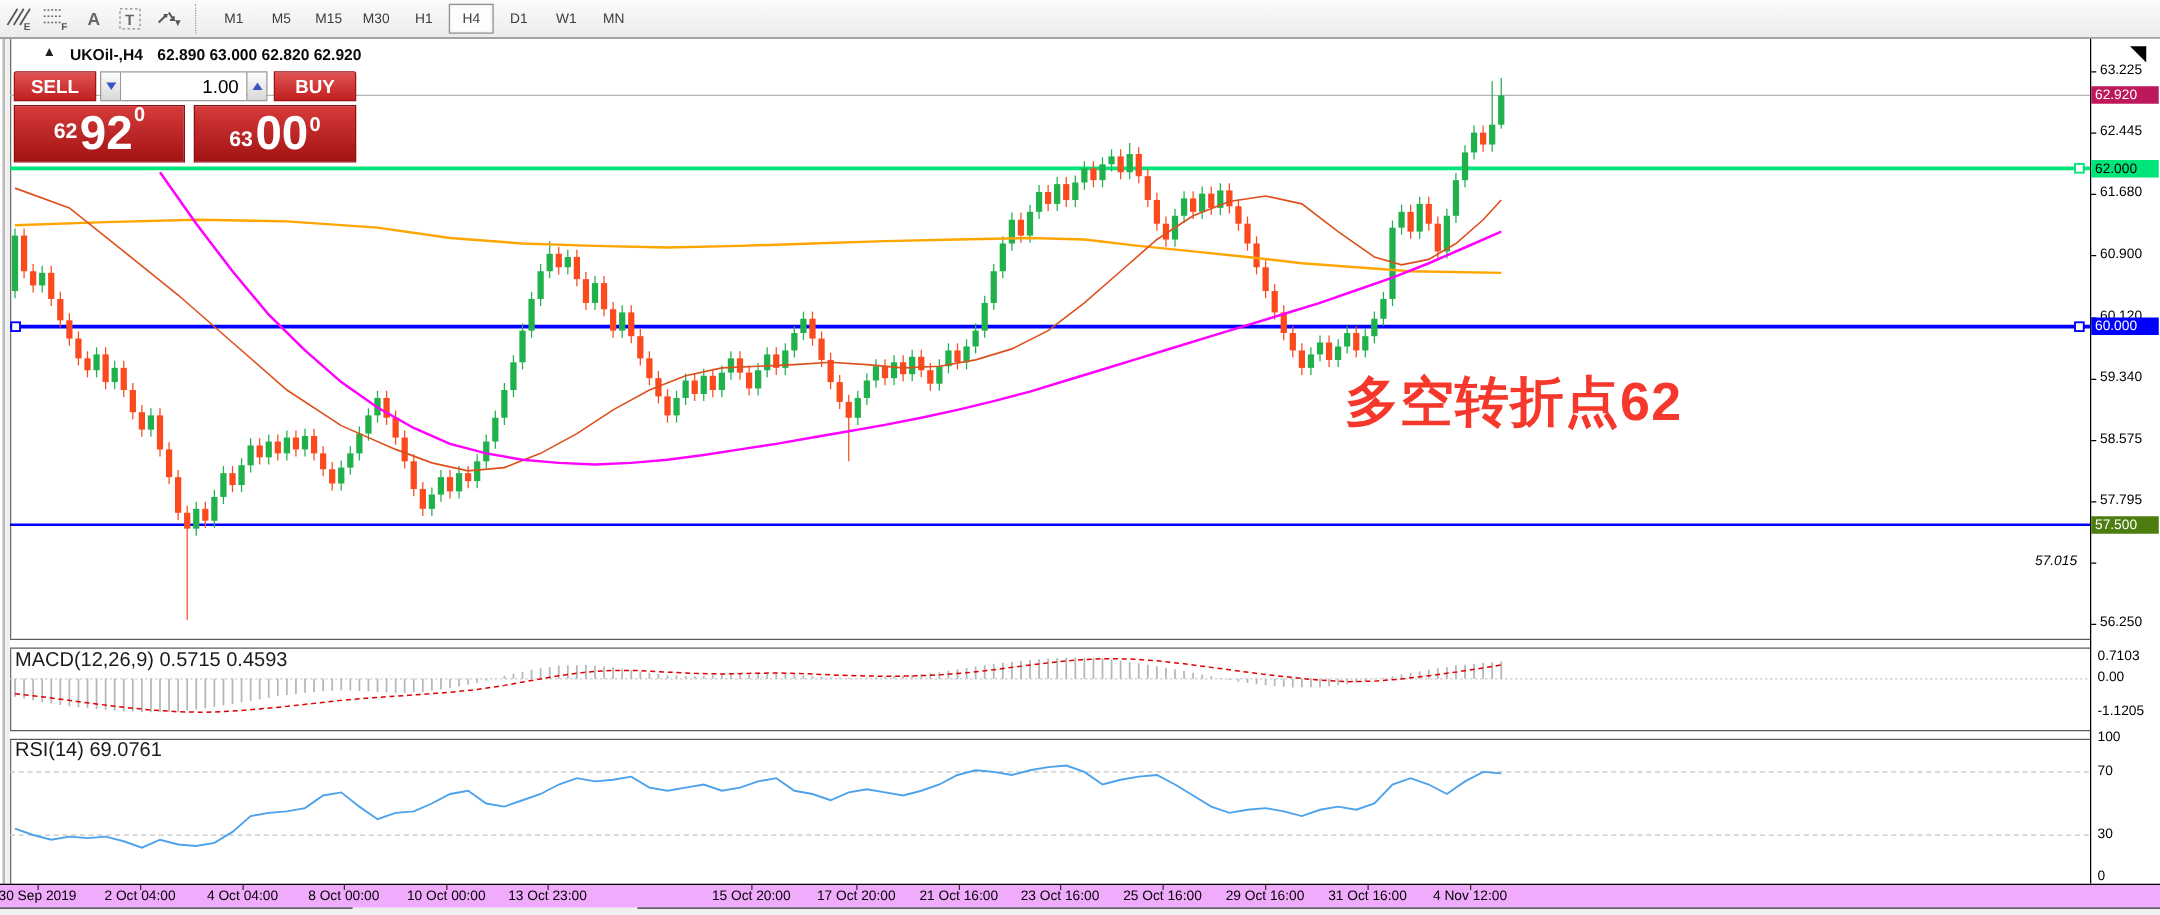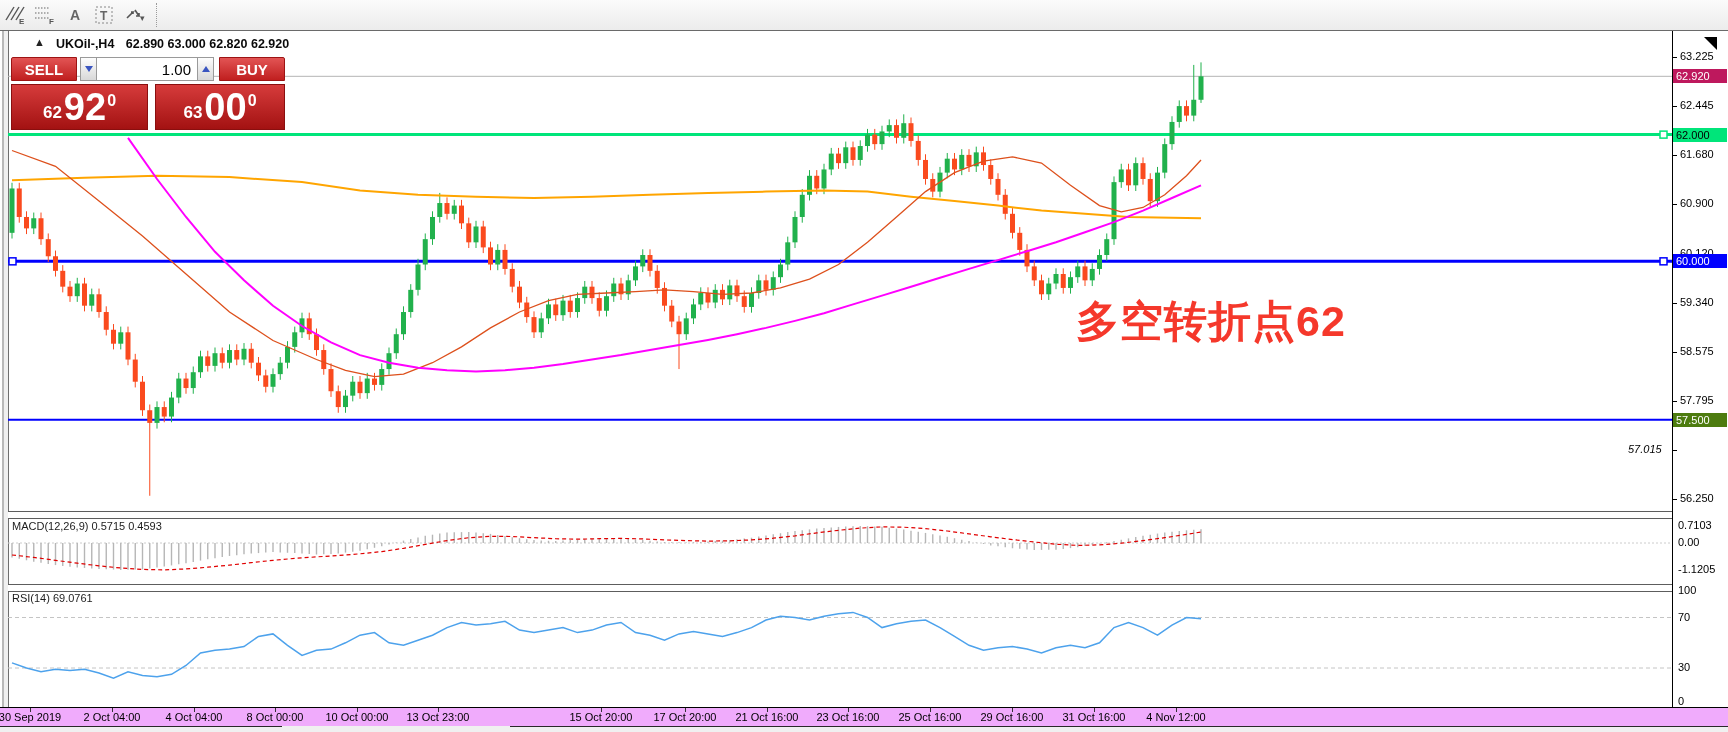--- a/index.html
+++ b/index.html
@@ -24,21 +24,21 @@
   #price-axis-col{position:absolute;left:1672px;top:31px;width:56px;height:676px;
     background:#fff;border-left:1px solid #000;}
   .axis-label{position:absolute;font-size:11px;color:#000;white-space:nowrap;}
   .axis-tickmark{position:absolute;width:4px;height:1px;background:#000;}
   .level-badge{position:absolute;height:14px;line-height:14px;font-size:11px;
     padding:0 3px;white-space:nowrap;}
   .divider{position:absolute;left:8px;width:1720px;height:6px;background:#fff;
     border-top:1px solid #5d5d5d;border-bottom:1px solid #5d5d5d;}
   #chart-title{position:absolute;left:56px;top:37px;font-size:12.5px;font-weight:600;color:#0a0a0a;}
   #chart-marker{position:absolute;left:34px;top:36px;font-size:11px;color:#222;}
-  .pane-label{position:absolute;left:12px;font-size:11px;color:#1c1c1c;}
+  .pane-label{position:absolute;left:12px;font-size:16px;color:#1c1c1c;}
   #annotation{position:absolute;left:1076px;top:293px;font-size:43px;font-weight:bold;
     letter-spacing:1px;white-space:nowrap;}
   #corner-triangle{position:absolute;left:1704px;top:37px;width:0;height:0;
     border-top:13px solid #000;border-left:13px solid transparent;}
   
   #time-axis{position:absolute;left:0;top:707px;width:1728px;height:19px;
     background:#f0abfc;border-top:1px solid #000;}
   .date-label{position:absolute;top:3px;width:90px;text-align:center;font-size:11px;color:#000;white-space:nowrap;}
   .date-tick{position:absolute;top:0;width:1px;height:4px;background:#333;}
   #bottom-strip{position:absolute;left:0;top:726px;width:1728px;height:6px;background:#f0f0f0;}
@@ -53,21 +53,21 @@
   #vol-stepper{display:flex;height:24px;margin-left:3px;}
   .step-btn{width:17px;height:24px;background:linear-gradient(#fdfdfd,#d8d8d8);
     border:1px solid #9a9a9a;display:flex;align-items:center;justify-content:center;cursor:pointer;box-sizing:border-box;}
   .tri-up{width:0;height:0;border-left:4px solid transparent;border-right:4px solid transparent;border-bottom:6px solid #3a55c0;}
   .tri-down{width:0;height:0;border-left:4px solid transparent;border-right:4px solid transparent;border-top:6px solid #3a55c0;}
   #vol-input{width:100px;height:24px;border:1px solid #9a9a9a;border-left:none;border-right:none;
     font-size:15px;text-align:right;padding:0 6px 0 0;box-sizing:border-box;font-family:"Liberation Sans",sans-serif;}
   #tp-row2{display:flex;margin-top:3px;height:46px;}
   .price-box{background:linear-gradient(#d63b3b,#a31212);border:1px solid #8a0f0f;color:#fff;
     display:flex;align-items:baseline;justify-content:center;}
-  #sell-price-box{width:135px;}
+  #sell-price-box{width:135px;align-items:center;}
   #buy-price-box{width:128px;margin-left:auto;}
   .p-small{font-size:17px;font-weight:bold;margin-right:2px;position:relative;top:-2px;}
   .p-big{font-size:38px;font-weight:bold;line-height:44px;}
   .p-sup{font-size:16px;font-weight:bold;position:relative;top:-14px;margin-left:1px;}
 </style>
 </head>
 <body>
 
 <div id="app">
 
@@ -102,20 +102,31 @@
         </div>
         <div class="tool-btn">
           <svg width="24" height="22">
             <path d="M4 14 L10 8 L8 8 M10 8 L10 10" stroke="#555" stroke-width="1.6" fill="none"></path>
             <path d="M12 6 L16 12 L13 12 M16 12 L16 9" stroke="#555" stroke-width="1.6" fill="none"></path>
             <text x="17" y="17" font-size="9" fill="#555">▾</text>
           </svg>
         </div>
       </div>
     <div class="tb-sep"></div>
+    <div id="timeframes" style="display: flex;">
+        <div class="tf-btn">M1</div>
+        <div class="tf-btn">M5</div>
+        <div class="tf-btn">M15</div>
+        <div class="tf-btn">M30</div>
+        <div class="tf-btn">H1</div>
+        <div class="tf-btn active">H4</div>
+        <div class="tf-btn">D1</div>
+        <div class="tf-btn">W1</div>
+        <div class="tf-btn">MN</div>
+      </div>
   </div>
 
   <div id="win-top-border"></div>
   <div id="bg-window"></div>
   <div id="left-frame"></div>
 
   <svg id="main-svg" style="left:8px;top:32px;" width="1664" height="480">
       <line x1="0" y1="44.32479999999998" x2="1664" y2="44.32479999999998" stroke="#b5b5b5" stroke-width="1"></line>
       <line x1="0" y1="102.61600000000008" x2="1664" y2="102.61600000000008" stroke="#00e57a" stroke-width="3"></line>
       <rect x="1652" y="99.11600000000008" width="7" height="7" fill="#fff" stroke="#00e57a" stroke-width="1.5"></rect>

